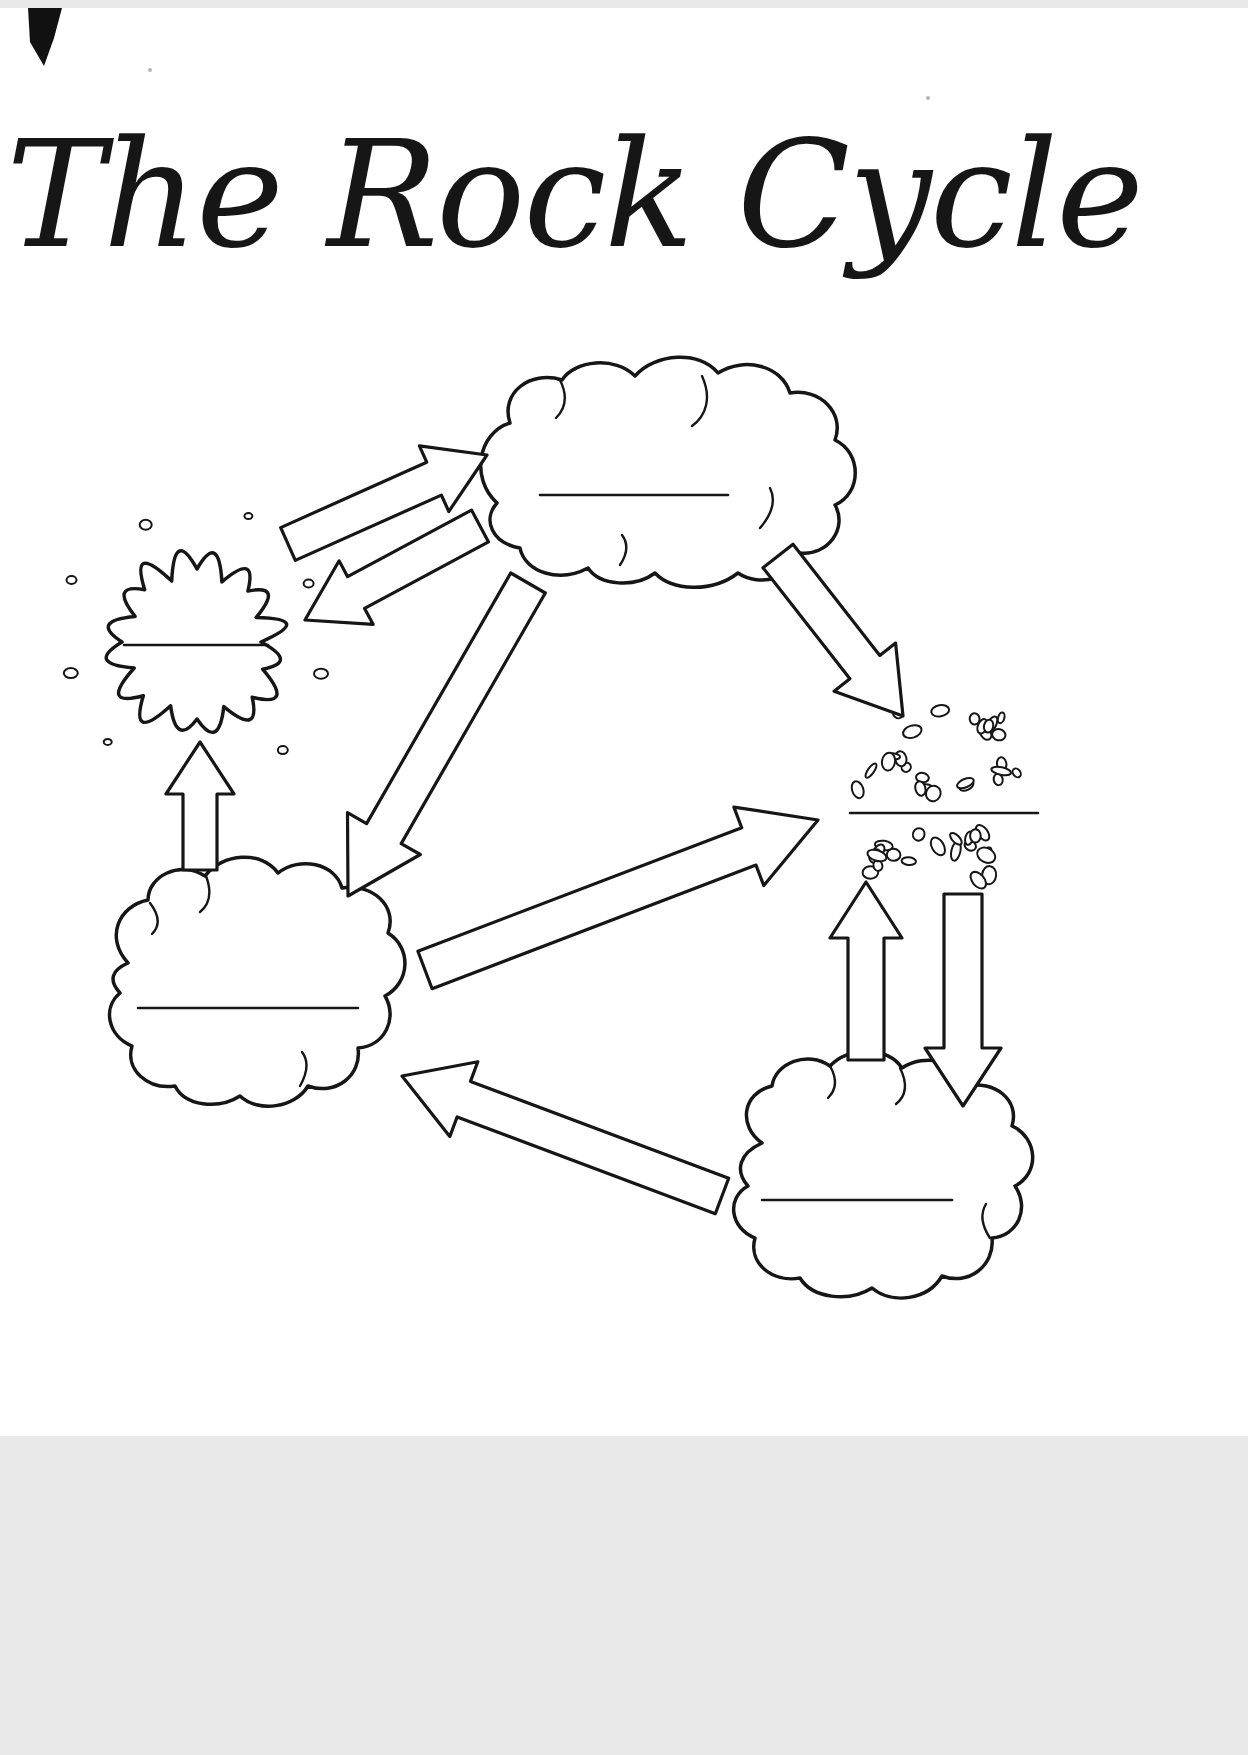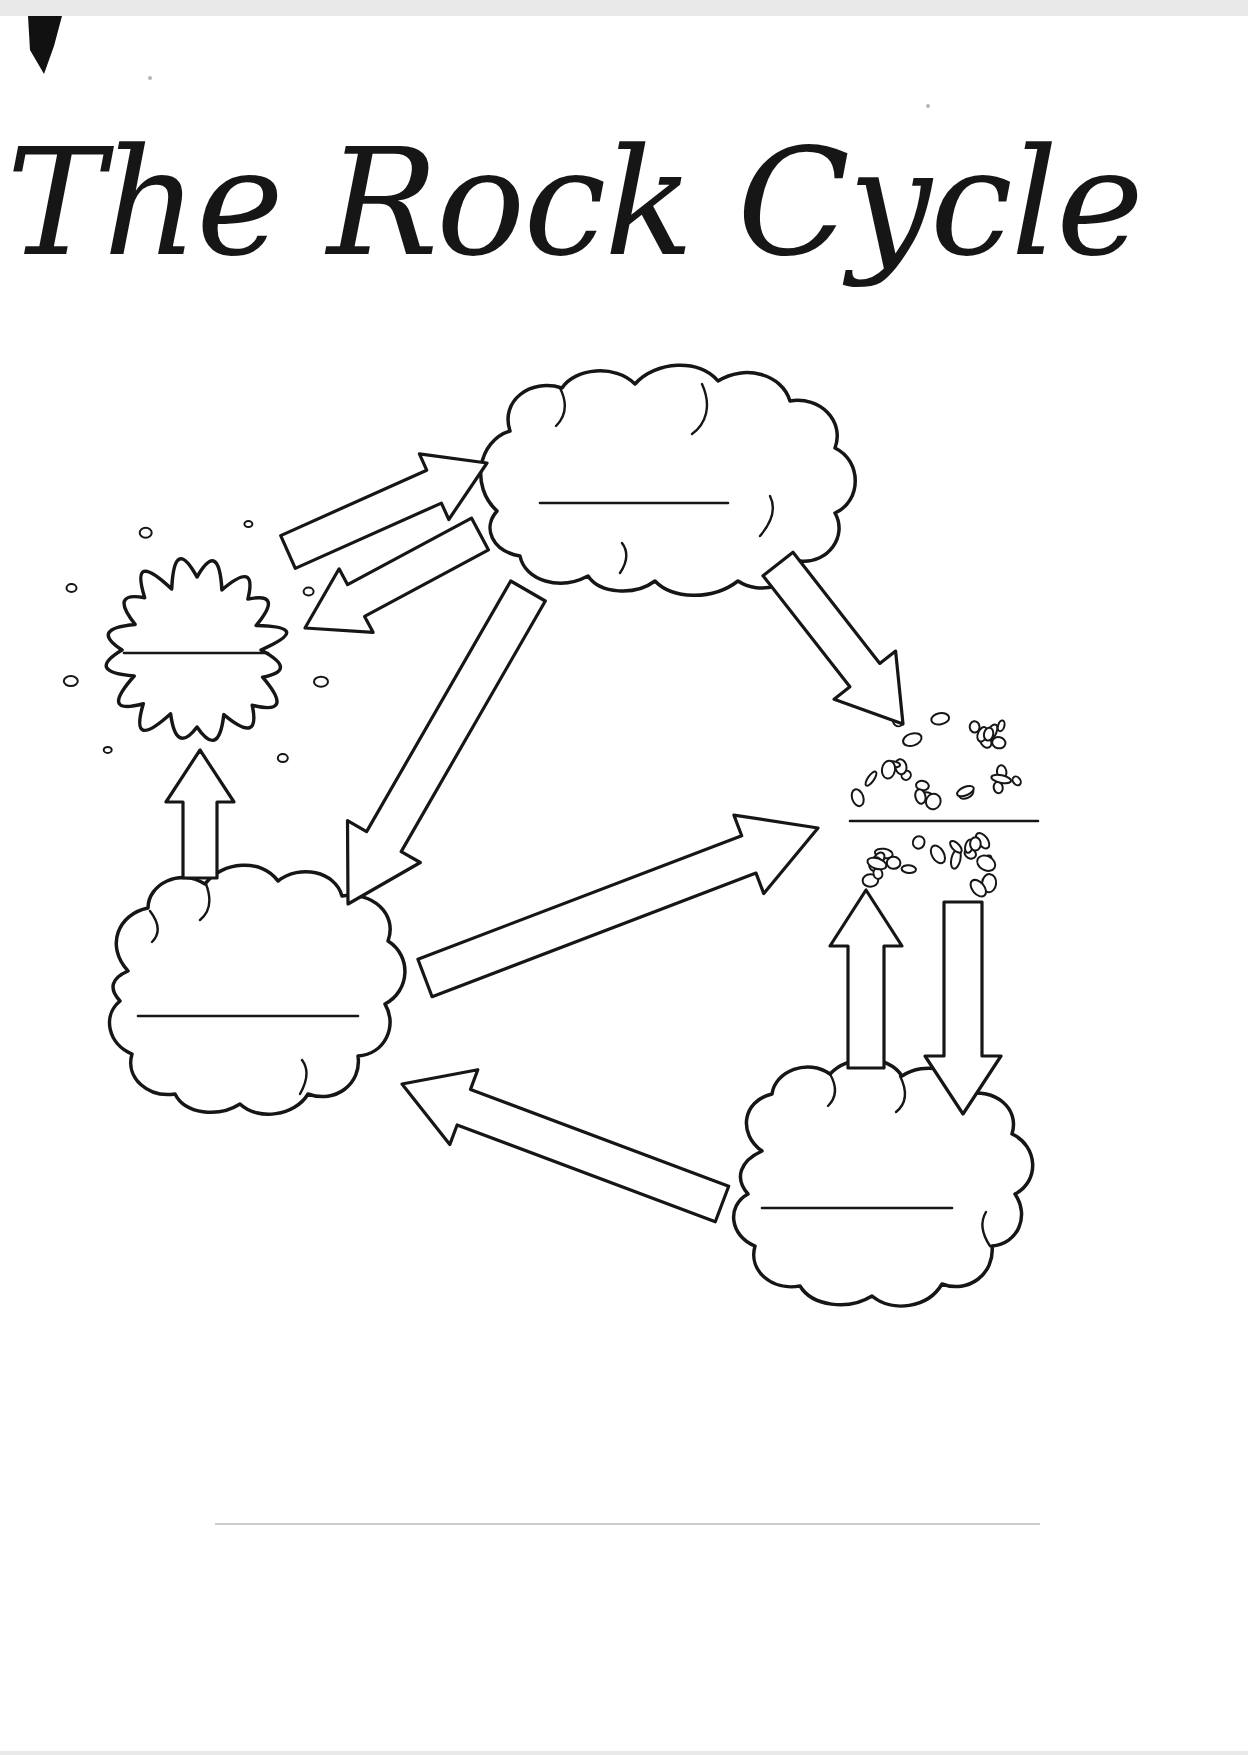--- a/index.html
+++ b/index.html
@@ -1,17 +1,17 @@
 <!DOCTYPE html>
 <html><head>
 <meta charset="utf-8">
 <style>
   html,body{margin:0;padding:0;background:#e9e9e9;}
   .page{
-    width:1248px;height:1735px;background:#ffffff;position:relative;margin:16px auto;
+    width:1248px;height:1428px;background:#ffffff;position:relative;margin:8px auto;
     font-family:"Liberation Sans",sans-serif;overflow:hidden;
   }
   .page svg{display:block;position:absolute;left:0;top:0;}
   .title{
     font-family:"DejaVu Serif",serif;
     font-style:italic;
     font-size:148px;
     fill:#161616;
     letter-spacing:-2px;
   }

